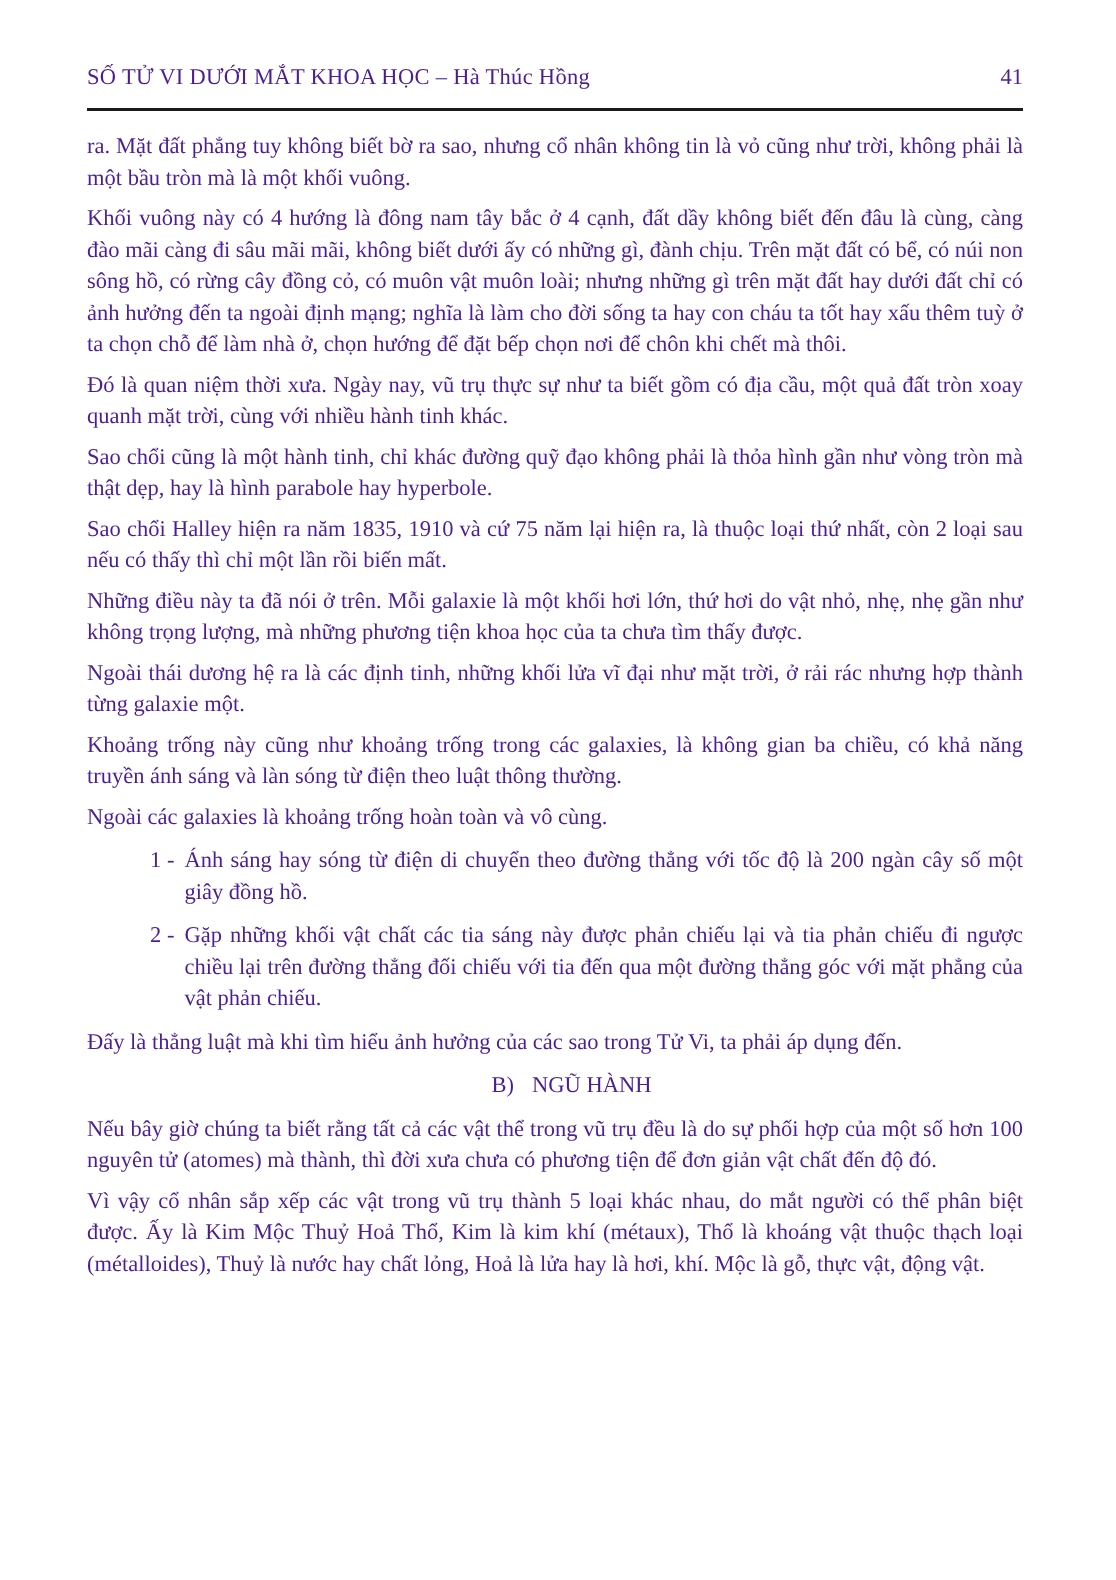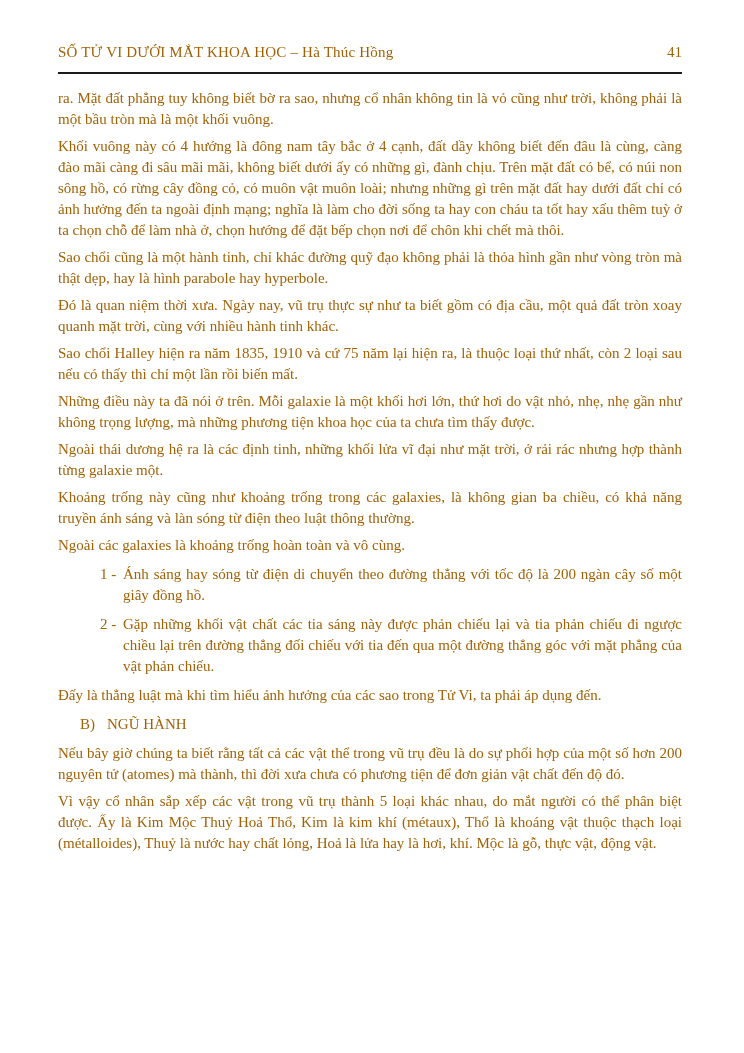--- a/index.html
+++ b/index.html
@@ -4,21 +4,21 @@
 <style>
   html, body { margin: 0; padding: 0; background: #ffffff; }
   .page {
     position: relative;
     width: 744px;
     height: 1053px;
     margin: 0 auto;
     background: #ffffff;
     box-sizing: border-box;
     padding: 42px 62px 0 58px;
-    color: #a16207;
+    color: #4c1d95;
     font-family: "Liberation Serif", "DejaVu Serif", serif;
     font-size: 15px;
     line-height: 21px;
     overflow: hidden;
   }
   .page-header {
     display: flex;
     justify-content: space-between;
     align-items: baseline;
     border-bottom: 2px solid #1b1b1b;
@@ -37,47 +37,48 @@
   .list-item .marker {
     flex: 0 0 23px;
     white-space: nowrap;
   }
   .list-item .li-text {
     flex: 1;
     text-align: justify;
   }
   .section-heading {
     margin: 8px 0 8px 22px;
+    text-align: center;
   }
   .section-heading .prefix { margin-right: 12px; }
 </style>
 </head>
 <body>
 
 <div class="page">
   <div class="page-header">
     <span class="title">SỐ TỬ VI DƯỚI MẮT KHOA HỌC – Hà Thúc Hồng</span>
     <span class="page-number">41</span>
   </div>
   <div class="page-body">
       <p class="para">ra. Mặt đất phẳng tuy không biết bờ ra sao, nhưng cổ nhân không tin là vỏ cũng như trời, không phải là một bầu tròn mà là một khối vuông.</p>
       <p class="para">Khối vuông này có 4 hướng là đông nam tây bắc ở 4 cạnh, đất dầy không biết đến đâu là cùng, càng đào mãi càng đi sâu mãi mãi, không biết dưới ấy có những gì, đành chịu. Trên mặt đất có bể, có núi non sông hồ, có rừng cây đồng cỏ, có muôn vật muôn loài; nhưng những gì trên mặt đất hay dưới đất chỉ có ảnh hưởng đến ta ngoài định mạng; nghĩa là làm cho đời sống ta hay con cháu ta tốt hay xấu thêm tuỳ ở ta chọn chỗ để làm nhà ở, chọn hướng để đặt bếp chọn nơi để chôn khi chết mà thôi.</p>
+      <p class="para">Đó là quan niệm thời xưa. Ngày nay, vũ trụ thực sự như ta biết gồm có địa cầu, một quả đất tròn xoay quanh mặt trời, cùng với nhiều hành tinh khác.</p>
       <p class="para">Sao chổi cũng là một hành tinh, chỉ khác đường quỹ đạo không phải là thỏa hình gần như vòng tròn mà thật dẹp, hay là hình parabole hay hyperbole.</p>
-      <p class="para">Đó là quan niệm thời xưa. Ngày nay, vũ trụ thực sự như ta biết gồm có địa cầu, một quả đất tròn xoay quanh mặt trời, cùng với nhiều hành tinh khác.</p>
       <p class="para">Sao chổi Halley hiện ra năm 1835, 1910 và cứ 75 năm lại hiện ra, là thuộc loại thứ nhất, còn 2 loại sau nếu có thấy thì chỉ một lần rồi biến mất.</p>
       <p class="para">Những điều này ta đã nói ở trên. Mỗi galaxie là một khối hơi lớn, thứ hơi do vật nhỏ, nhẹ, nhẹ gần như không trọng lượng, mà những phương tiện khoa học của ta chưa tìm thấy được.</p>
       <p class="para">Ngoài thái dương hệ ra là các định tinh, những khối lửa vĩ đại như mặt trời, ở rải rác nhưng hợp thành từng galaxie một.</p>
       <p class="para">Khoảng trống này cũng như khoảng trống trong các galaxies, là không gian ba chiều, có khả năng truyền ánh sáng và làn sóng từ điện theo luật thông thường.</p>
       <p class="para">Ngoài các galaxies là khoảng trống hoàn toàn và vô cùng.</p>
       <div class="list-item">
         <span class="marker">1 -</span>
         <span class="li-text">Ánh sáng hay sóng từ điện di chuyển theo đường thẳng với tốc độ là 200 ngàn cây số một giây đồng hồ.</span>
       </div>
       <div class="list-item">
         <span class="marker">2 -</span>
         <span class="li-text">Gặp những khối vật chất các tia sáng này được phản chiếu lại và tia phản chiếu đi ngược chiều lại trên đường thẳng đối chiếu với tia đến qua một đường thẳng góc với mặt phẳng của vật phản chiếu.</span>
       </div>
       <p class="para">Đấy là thẳng luật mà khi tìm hiểu ảnh hưởng của các sao trong Tử Vi, ta phải áp dụng đến.</p>
       <div class="section-heading"><span class="prefix">B)</span><span>NGŨ HÀNH</span></div>
-      <p class="para">Nếu bây giờ chúng ta biết rằng tất cả các vật thể trong vũ trụ đều là do sự phối hợp của một số hơn 200 nguyên tử (atomes) mà thành, thì đời xưa chưa có phương tiện để đơn giản vật chất đến độ đó.</p>
+      <p class="para">Nếu bây giờ chúng ta biết rằng tất cả các vật thể trong vũ trụ đều là do sự phối hợp của một số hơn 100 nguyên tử (atomes) mà thành, thì đời xưa chưa có phương tiện để đơn giản vật chất đến độ đó.</p>
       <p class="para">Vì vậy cổ nhân sắp xếp các vật trong vũ trụ thành 5 loại khác nhau, do mắt người có thể phân biệt được. Ấy là Kim Mộc Thuỷ Hoả Thổ, Kim là kim khí (métaux), Thổ là khoáng vật thuộc thạch loại (métalloides), Thuỷ là nước hay chất lỏng, Hoả là lửa hay là hơi, khí. Mộc là gỗ, thực vật, động vật.</p>
     </div>
 </div>
 
 </body></html>

